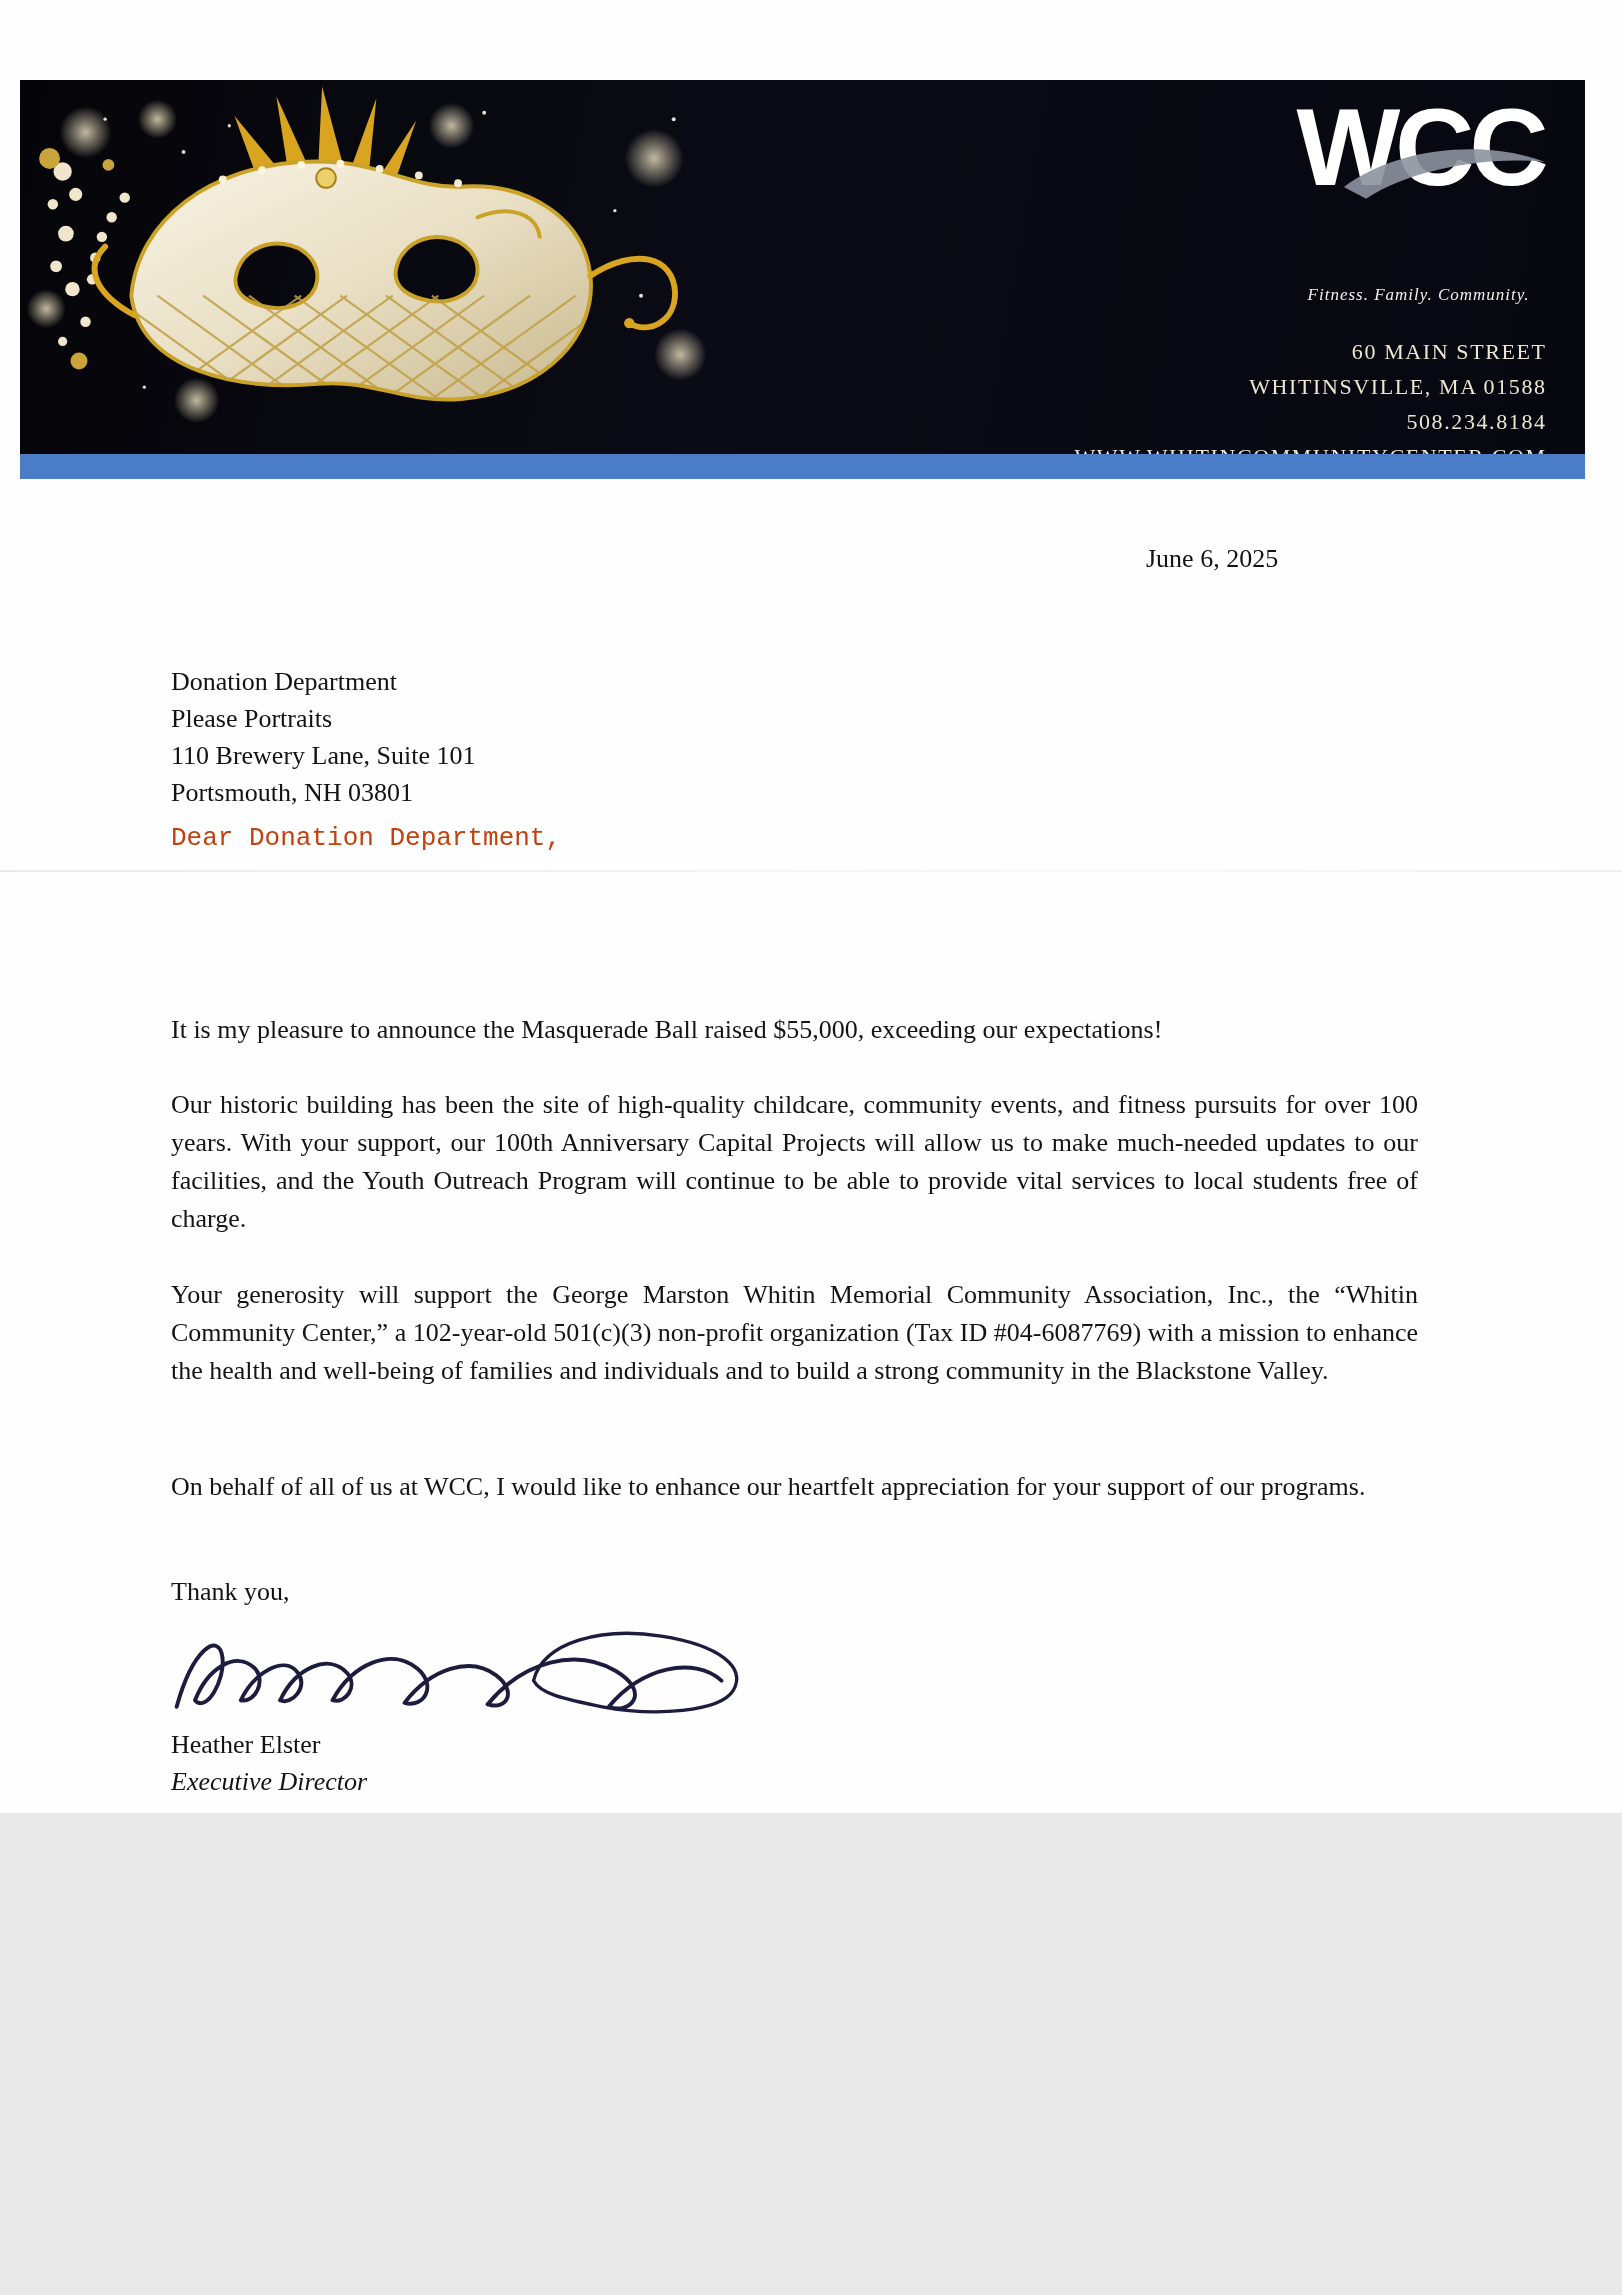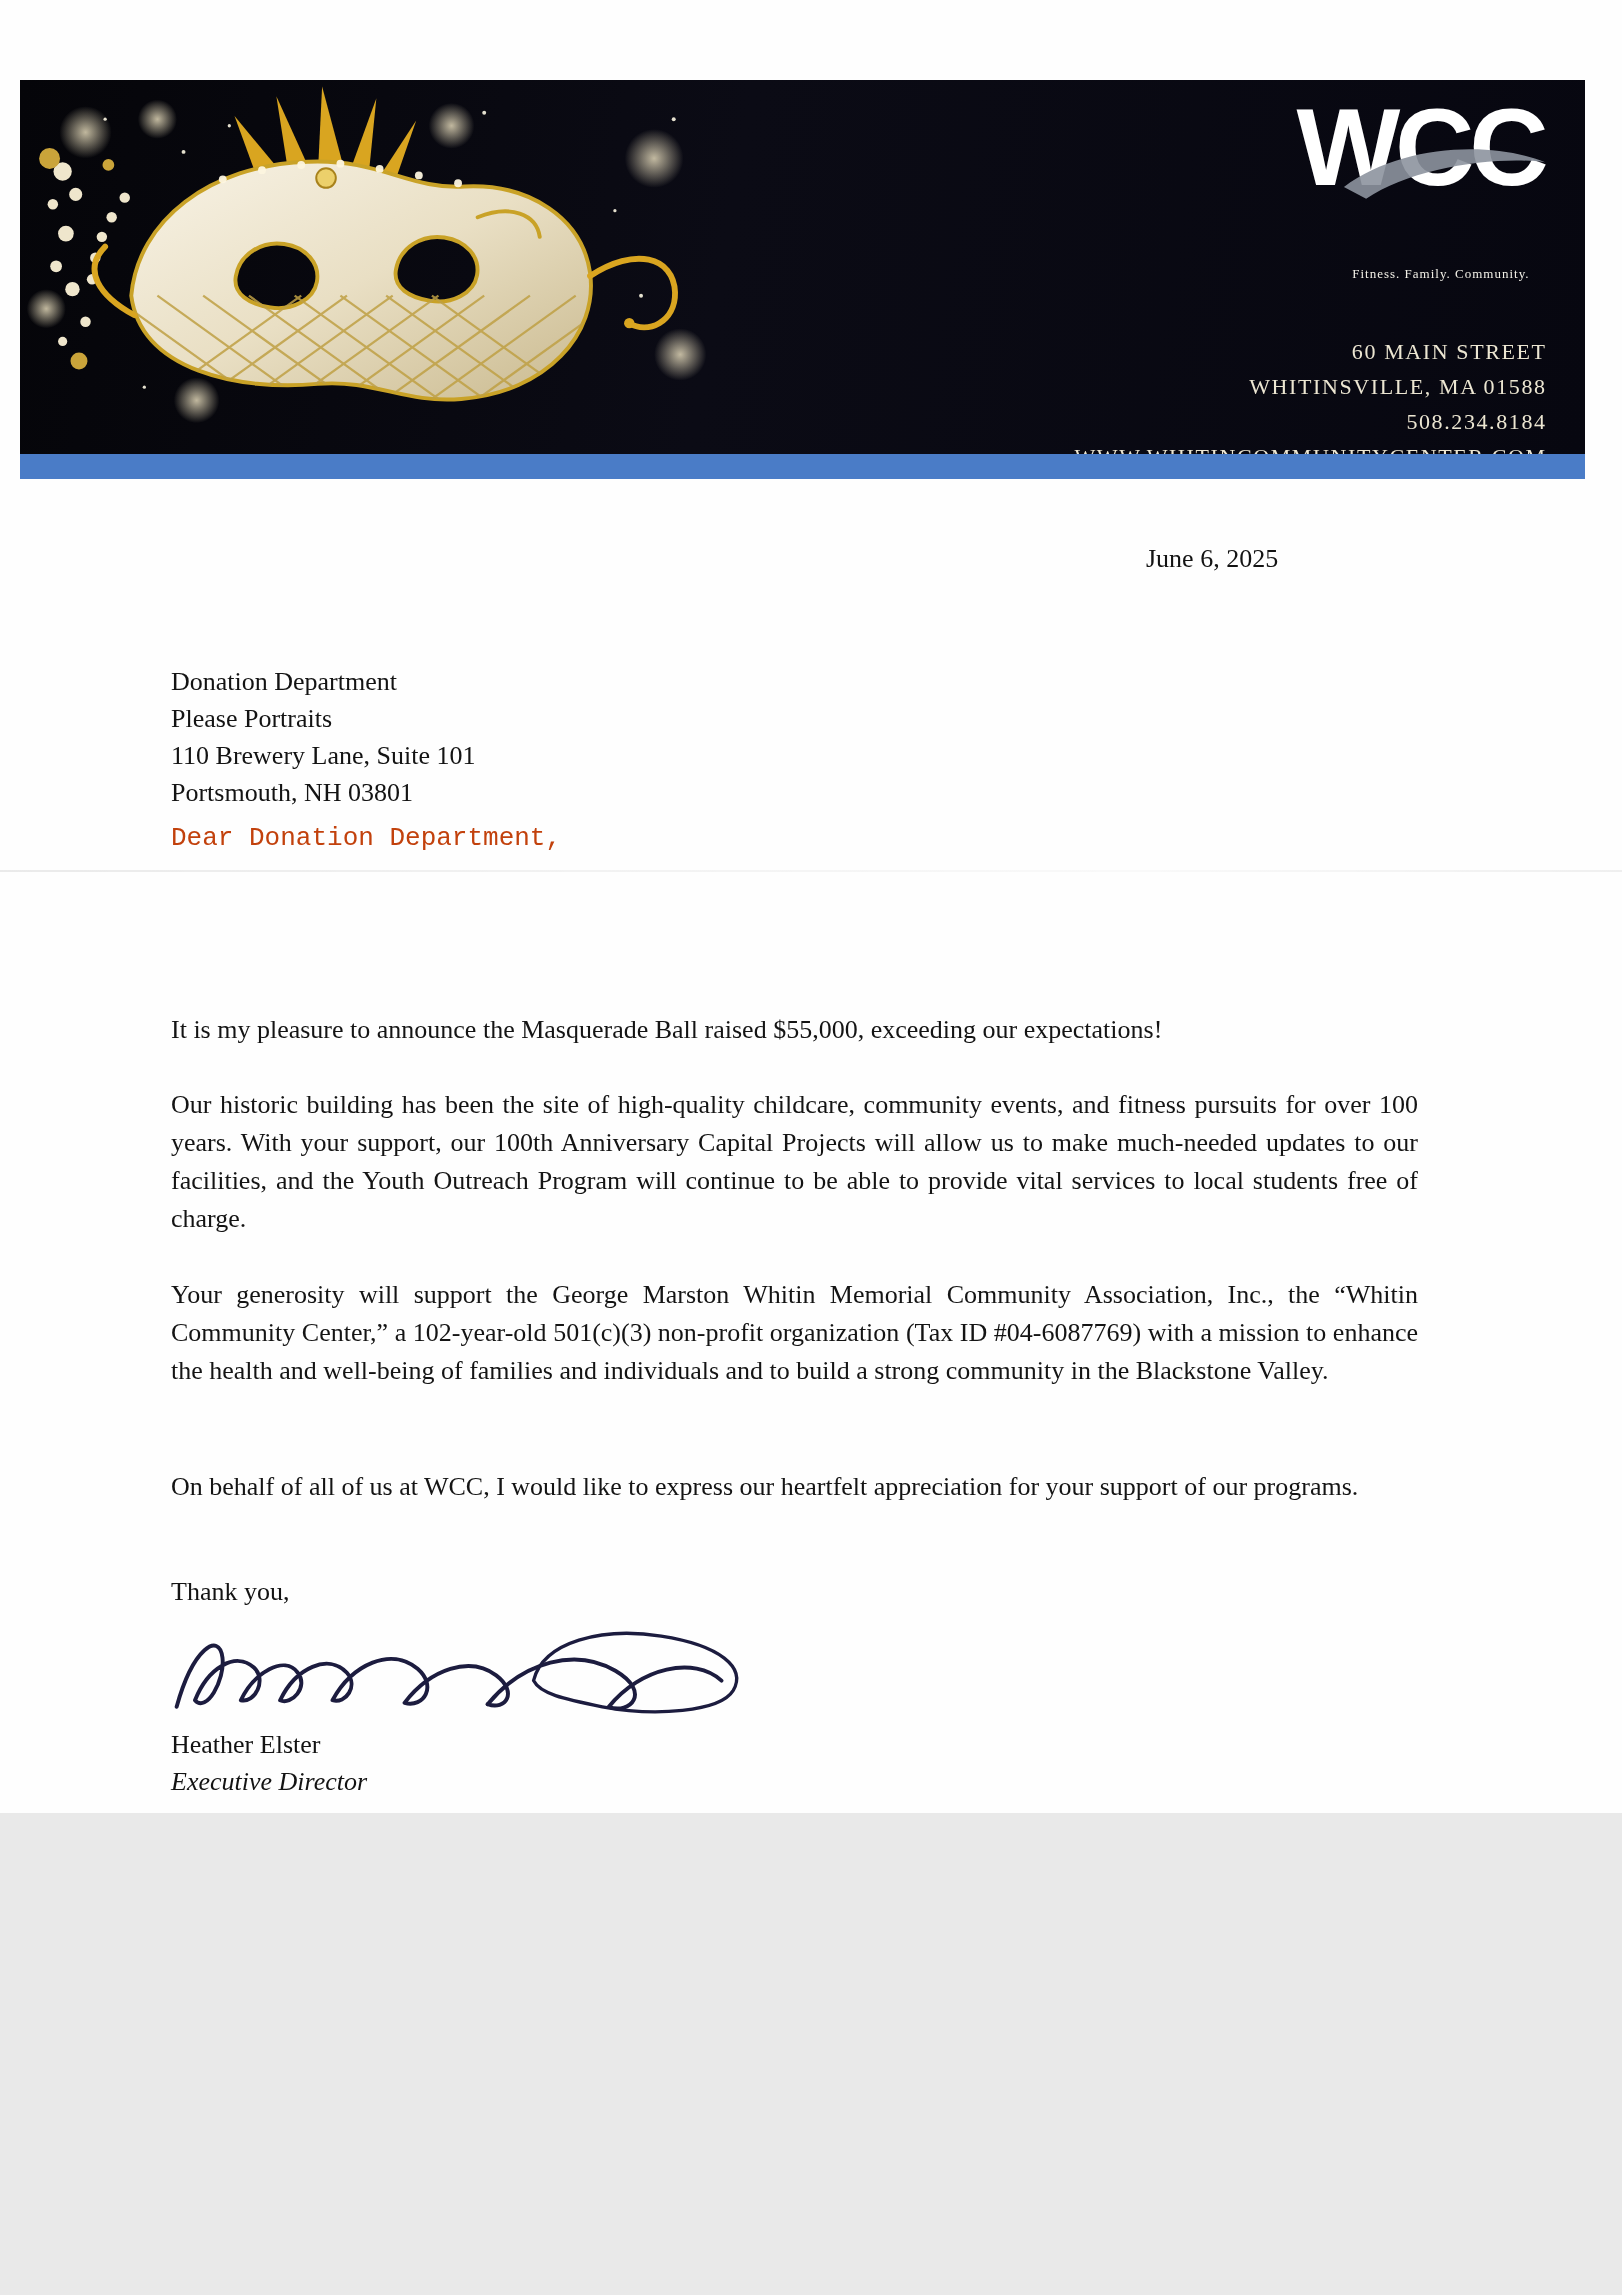--- a/index.html
+++ b/index.html
@@ -50,22 +50,23 @@
     z-index: 2;
   }
   .logo-swoosh {
     position: absolute;
     right: -5.2px; top: 44px;
     width: 209px; height: 72px;
     z-index: 3;
   }
   .tagline {
     position: absolute;
-    right: 55px; top: 186px;
-    font-size: 13px;
+    right: 55px; top: 205px;
+    font-style: italic;
+    font-size: 17px;
     letter-spacing: 1px;
     color: #f3f1e8;
     white-space: nowrap;
   }
   .banner-contact {
     position: absolute;
     right: 38px; top: 254px;
     text-align: right;
     color: #ece6d2;
     font-size: 22px;
@@ -284,21 +285,21 @@
     <div>Please Portraits</div>
     <div>110 Brewery Lane, Suite 101</div>
     <div>Portsmouth, NH 03801</div>
   </div>
 
   <div class="salutation">Dear Donation Department,</div>
 
   <div class="para p2">It is my pleasure to announce the Masquerade Ball raised $55,000, exceeding our expectations!</div>
   <div class="para p3">Our historic building has been the site of high-quality childcare, community events, and fitness pursuits for over 100 years. With your support, our 100th Anniversary Capital Projects will allow us to make much-needed updates to our facilities, and the Youth Outreach Program will continue to be able to provide vital services to local students free of charge.</div>
   <div class="para p4">Your generosity will support the George Marston Whitin Memorial Community Association, Inc., the “Whitin Community Center,” a 102-year-old 501(c)(3) non-profit organization (Tax ID #04-6087769) with a mission to enhance the health and well-being of families and individuals and to build a strong community in the Blackstone Valley.</div>
-  <div class="para p5">On behalf of all of us at WCC, I would like to express our heartfelt appreciation for your support of our programs.</div>
+  <div class="para p5">On behalf of all of us at WCC, I would like to enhance our heartfelt appreciation for your support of our programs.</div>
 
   <div class="closing">Thank you,</div>
 
   <svg class="signature-svg" viewBox="0 0 930 200" aria-hidden="true">
     <g fill="none" stroke="#1c1c3f" stroke-width="6" stroke-linecap="round" stroke-linejoin="round">
       <path d="M30,160 C55,70 95,45 100,85 C104,120 75,170 58,150 C78,100 120,75 148,100 C168,118 150,155 128,150 C148,108 195,80 215,108 C232,130 205,158 188,150 C212,100 262,78 290,108 C308,128 288,156 268,150 C298,95 358,68 398,102 C428,128 408,162 378,154 C418,102 478,82 518,112 C552,138 532,166 505,156"></path>
       <path d="M505,156 C560,90 640,70 700,105 C756,138 722,172 690,160 C738,100 820,82 862,120"></path>
       <path d="M575,120 C590,60 680,38 770,52 C860,66 900,100 880,135 C860,168 760,175 680,160 C620,148 585,140 575,120 Z" stroke-width="5"></path>
     </g>
   </svg>

